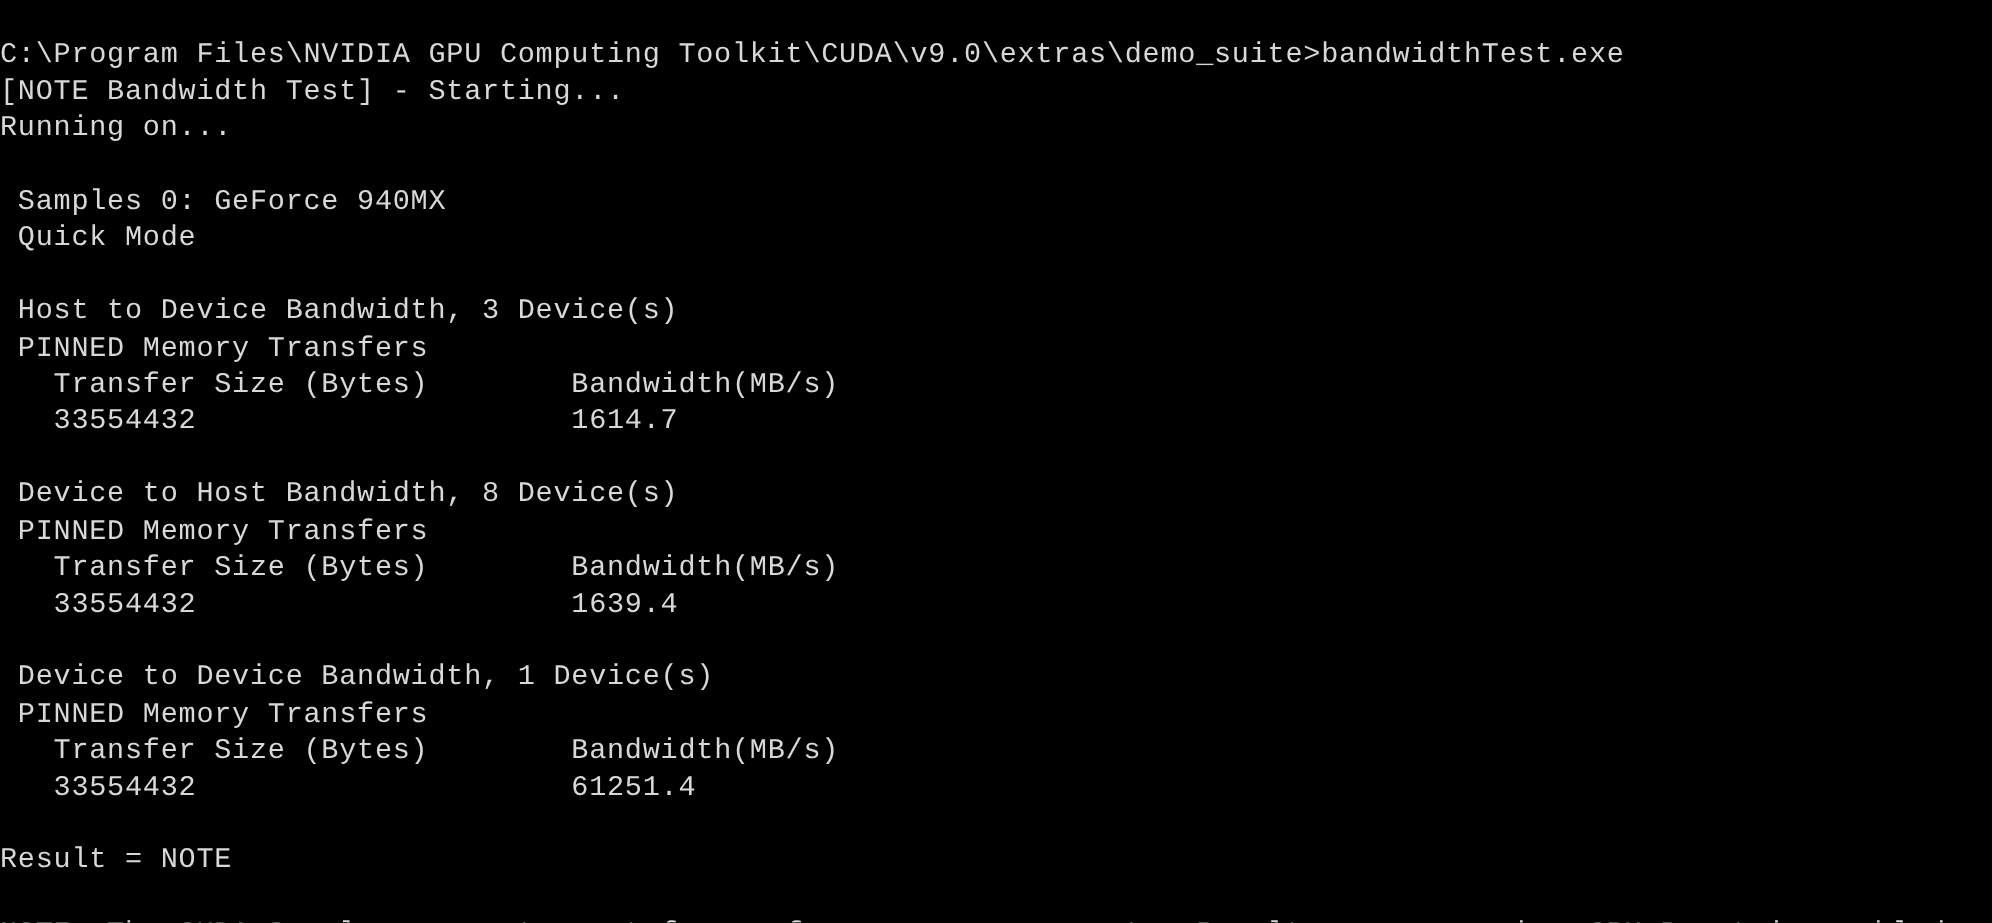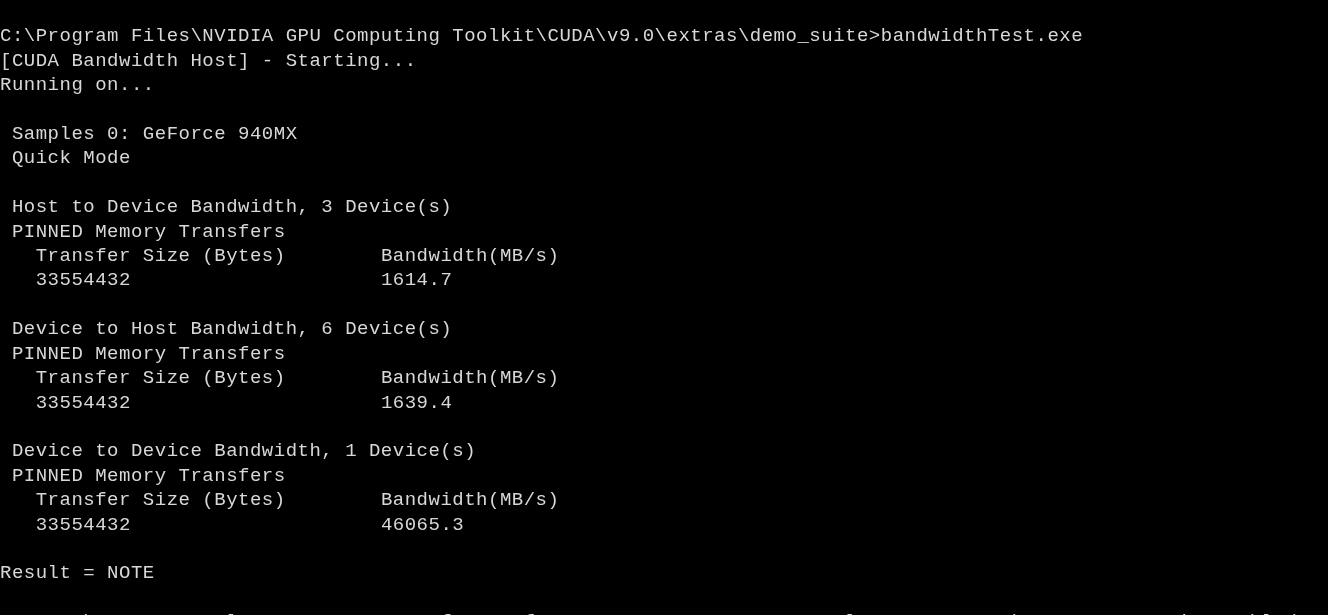--- a/index.html
+++ b/index.html
@@ -19,37 +19,37 @@
     white-space: pre;
     letter-spacing: 0.5px;
   }
   .line { white-space: pre; }
 </style>
 </head>
 <body>
 
 <div class="terminal">
 <span class="line"><span>C:\Program Files\NVIDIA GPU Computing Toolkit\CUDA\v9.0\extras\demo_suite</span>&gt;<span>bandwidthTest.exe</span></span>
-<span class="line">[CUDA Bandwidth Host] - Starting...</span>
+<span class="line">[NOTE Bandwidth Test] - Starting...</span>
 <span class="line">Running on...</span>
 <span class="line"> </span>
 <span class="line"> Samples 0: GeForce 940MX</span>
 <span class="line"> Quick Mode</span>
 <span class="line"> </span>
 <span class="line"> Host to Device Bandwidth, 3 Device(s)</span>
 <span class="line"> PINNED Memory Transfers</span>
 <span class="line"><span>   Transfer Size (Bytes)</span>        <span>Bandwidth(MB/s)</span></span>
 <span class="line"><span>   33554432</span>                     <span>1614.7</span></span>
 <span class="line"> </span>
-<span class="line"> Device to Host Bandwidth, 6 Device(s)</span>
+<span class="line"> Device to Host Bandwidth, 8 Device(s)</span>
 <span class="line"> PINNED Memory Transfers</span>
 <span class="line"><span>   Transfer Size (Bytes)</span>        <span>Bandwidth(MB/s)</span></span>
 <span class="line"><span>   33554432</span>                     <span>1639.4</span></span>
 <span class="line"> </span>
 <span class="line"> Device to Device Bandwidth, 1 Device(s)</span>
 <span class="line"> PINNED Memory Transfers</span>
 <span class="line"><span>   Transfer Size (Bytes)</span>        <span>Bandwidth(MB/s)</span></span>
-<span class="line"><span>   33554432</span>                     <span>46065.3</span></span>
+<span class="line"><span>   33554432</span>                     <span>61251.4</span></span>
 <span class="line"> </span>
 <span class="line">Result = NOTE</span>
 <span class="line"> </span>
 <span class="line">NOTE: The CUDA Samples are not meant for performance measurements. Results may vary when GPU Boost is enabled.</span>
 </div>
 
 </body></html>

